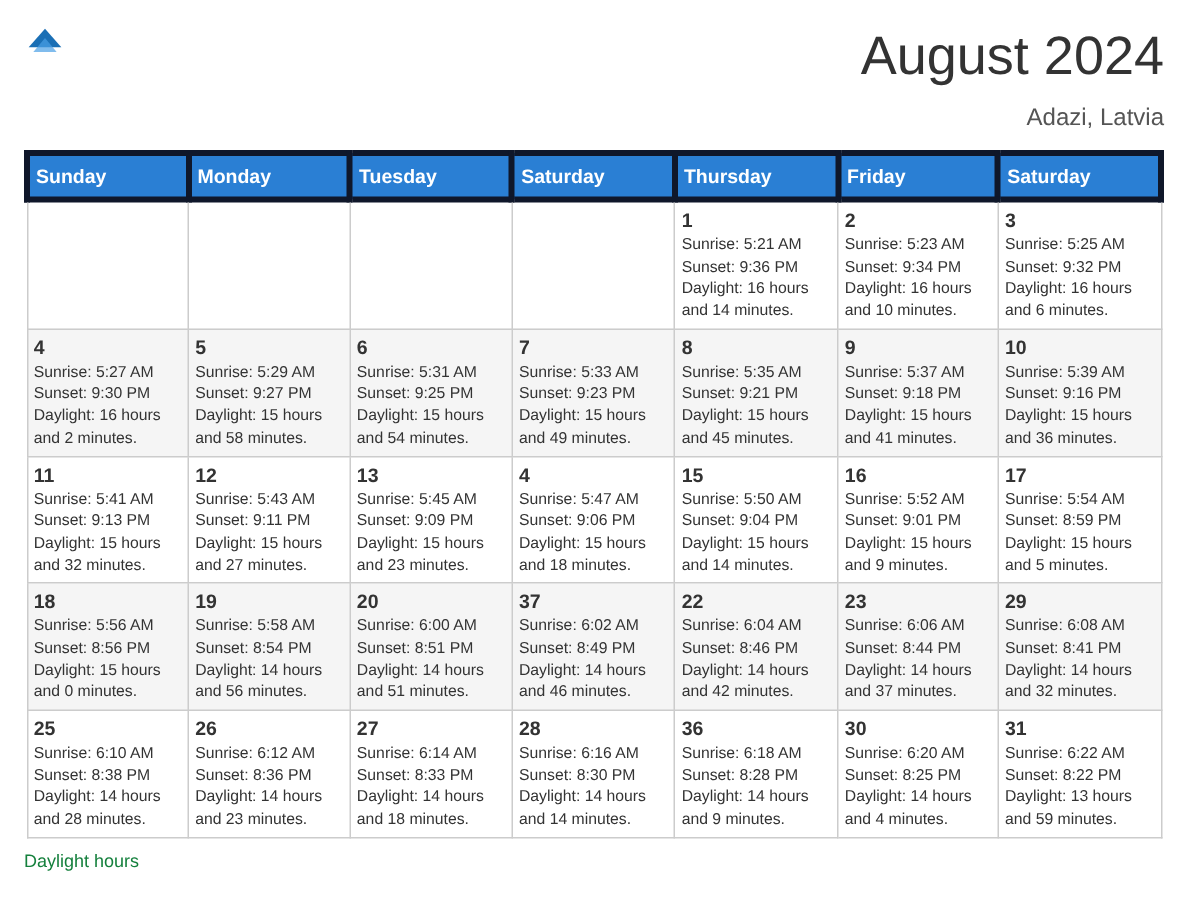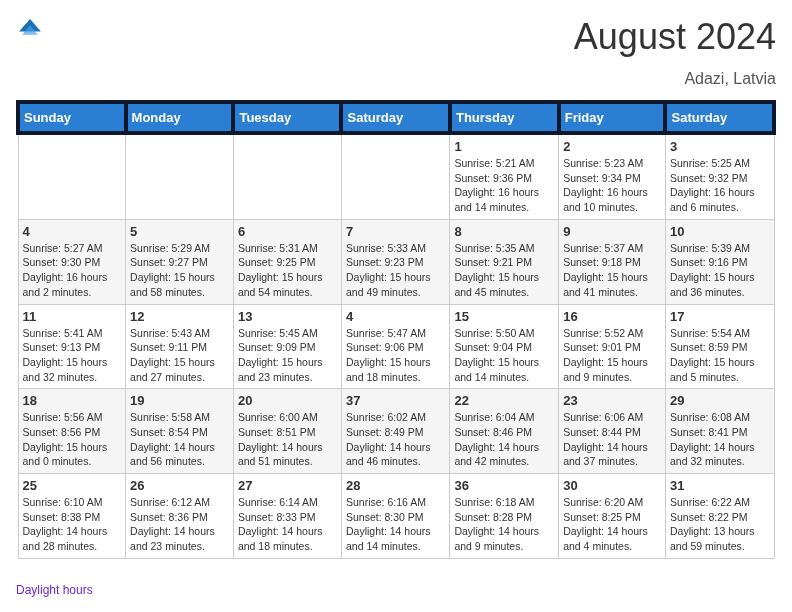--- a/index.html
+++ b/index.html
@@ -80,23 +80,23 @@
     }
     .day-info {
       color: #333;
       line-height: 1.4;
       font-size: 10.5px;
     }
     .empty-cell {
       background: #fff !important;
     }
     .footer {
-      margin-top: 24px;
+      margin-top: 8px;
       font-size: 12px;
-      color: #6d28d9;
+      color: #15803d;
     }
   </style>
 </head>
 <body>
 
 <div class="header">
   <div class="logo">
     <svg class="logo-icon" viewBox="0 0 36 36">
       <polygon points="18,4 32,20 4,20" fill="#1a6fb5"></polygon>
       <polygon points="18,12 28,24 8,24" fill="#4aa0e6" opacity="0.7"></polygon>

